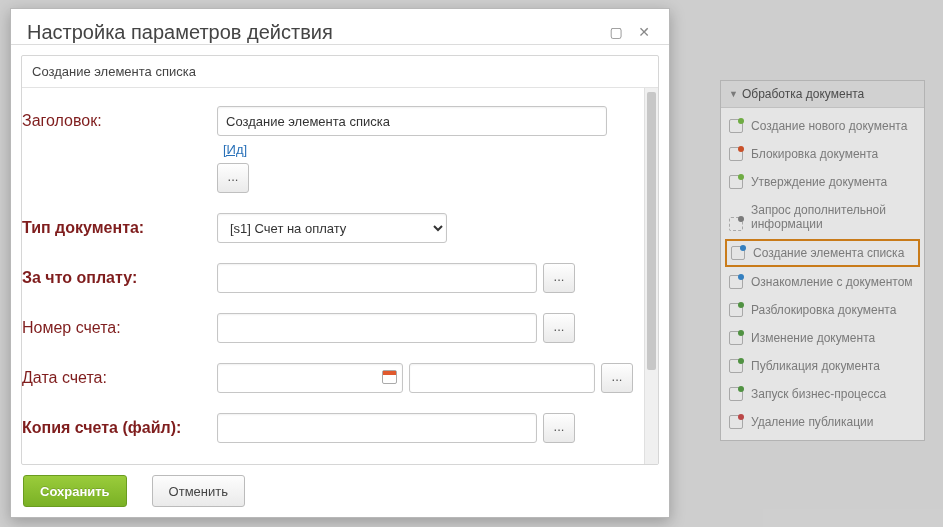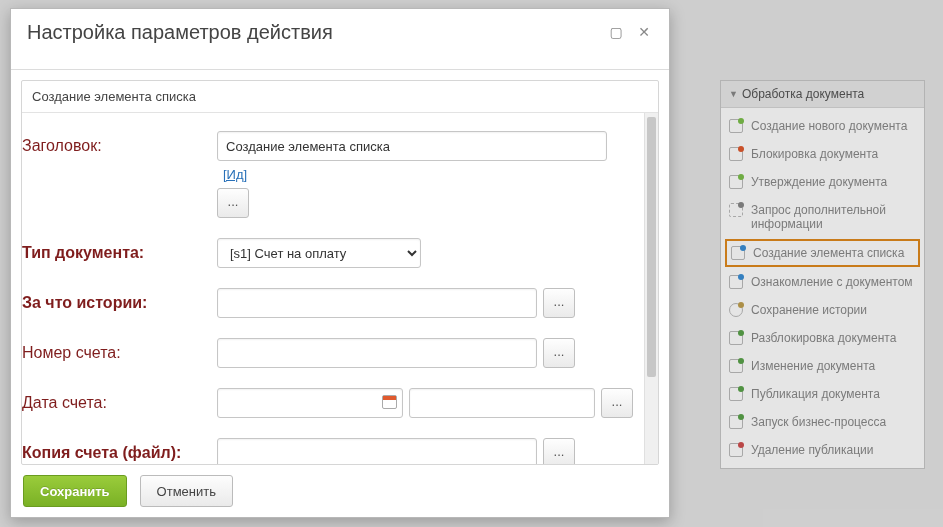--- a/index.html
+++ b/index.html
@@ -42,21 +42,21 @@
     align-items: center;
   }
   .sidebar-header .tri {
     font-size: 9px;
     margin-right: 4px;
     color: #888;
   }
   .sidebar-items { padding: 4px 0; }
   .sidebar-item {
     display: flex;
-    align-items: flex-start;
+    align-items: flex-end;
     padding: 7px 8px;
     font-size: 12px;
     color: #8a8a8a;
     cursor: pointer;
     gap: 8px;
   }
   .sidebar-item.selected {
     border: 2px solid #e08a1e;
     background: #fff;
     margin: 1px 4px;
@@ -101,21 +101,21 @@
     left: 10px; top: 8px;
     width: 660px;
     height: 510px;
     background: #fff;
     border: 1px solid #b8b8b8;
     box-shadow: 0 4px 14px rgba(0,0,0,0.25);
     display: flex;
     flex-direction: column;
   }
   .dlg-header {
-    padding: 12px 16px 25px 16px;
+    padding: 12px 16px 0 16px;
     border-bottom: 1px solid #dcdcdc;
     display: flex;
     align-items: center;
   }
   .dlg-title {
     font-size: 20px;
     color: #444;
     flex: 1;
   }
   .dlg-ctrl {
@@ -193,21 +193,21 @@
     border: 1px solid #c6c6c6;
     border-radius: 3px;
     padding: 0 8px;
     font-size: 13px;
     background: #fff;
     color: #333;
     box-shadow: inset 0 1px 2px rgba(0,0,0,0.06);
   }
   select { padding-right: 20px; }
   .big-input { width: 390px; }
-  .sel-doc { width: 204px; }
+  .sel-doc { width: 230px; }
   .med-input { width: 320px; }
   .date-input { width: 186px; }
   .btn-dots {
     height: 30px;
     width: 32px;
     border: 1px solid #bfbfbf;
     border-radius: 3px;
     background: linear-gradient(#fefefe,#eaeaea);
     cursor: pointer;
     font-size: 13px;
@@ -234,21 +234,21 @@
     position: absolute;
     top: 0; left: 0; right: 0;
     height: 4px;
     background: #e05a2e;
   }
   .date-wrap { position: relative; display: inline-block; }
   .date-wrap .cal-icon { right: 6px; top: 7px; pointer-events: none; }
   .dlg-footer {
     padding: 10px 12px;
     display: flex;
-    gap: 13px;
+    gap: 25px;
   }
   .btn {
     height: 32px;
     padding: 0 16px;
     border-radius: 3px;
     border: 1px solid #bbb;
     background: linear-gradient(#fdfdfd,#eaeaea);
     color: #444;
     font-size: 13px;
     cursor: pointer;
@@ -289,24 +289,20 @@
     </div>
     <div class="sidebar-item selected">
       <span class="mini-icon i-list"></span>
       <span>Создание элемента списка</span>
     </div>
     <div class="sidebar-item">
       <span class="mini-icon i-ack"></span>
       <span>Ознакомление с документом</span>
     </div>
     <div class="sidebar-item">
-      <span class="mini-icon i-history"></span>
-      <span>Сохранение истории</span>
-    </div>
-    <div class="sidebar-item">
       <span class="mini-icon i-unlock"></span>
       <span>Разблокировка документа</span>
     </div>
     <div class="sidebar-item">
       <span class="mini-icon i-edit"></span>
       <span>Изменение документа</span>
     </div>
     <div class="sidebar-item">
       <span class="mini-icon i-publish"></span>
       <span>Публикация документа</span>
@@ -354,21 +350,21 @@
           <div class="form-ctrl">
             <div class="inline">
               <select class="sel-doc">
                 <option>[s1] Счет на оплату</option>
               </select>
             </div>
           </div>
         </div>
 
         <div class="form-row">
-          <div class="form-label bold">За что истории:</div>
+          <div class="form-label bold">За что оплату:</div>
           <div class="form-ctrl">
             <div class="inline">
               <input type="text" class="med-input" value="" style="">
               <div class="btn-dots">...</div>
             </div>
           </div>
         </div>
 
         <div class="form-row">
           <div class="form-label">Номер счета:</div>

